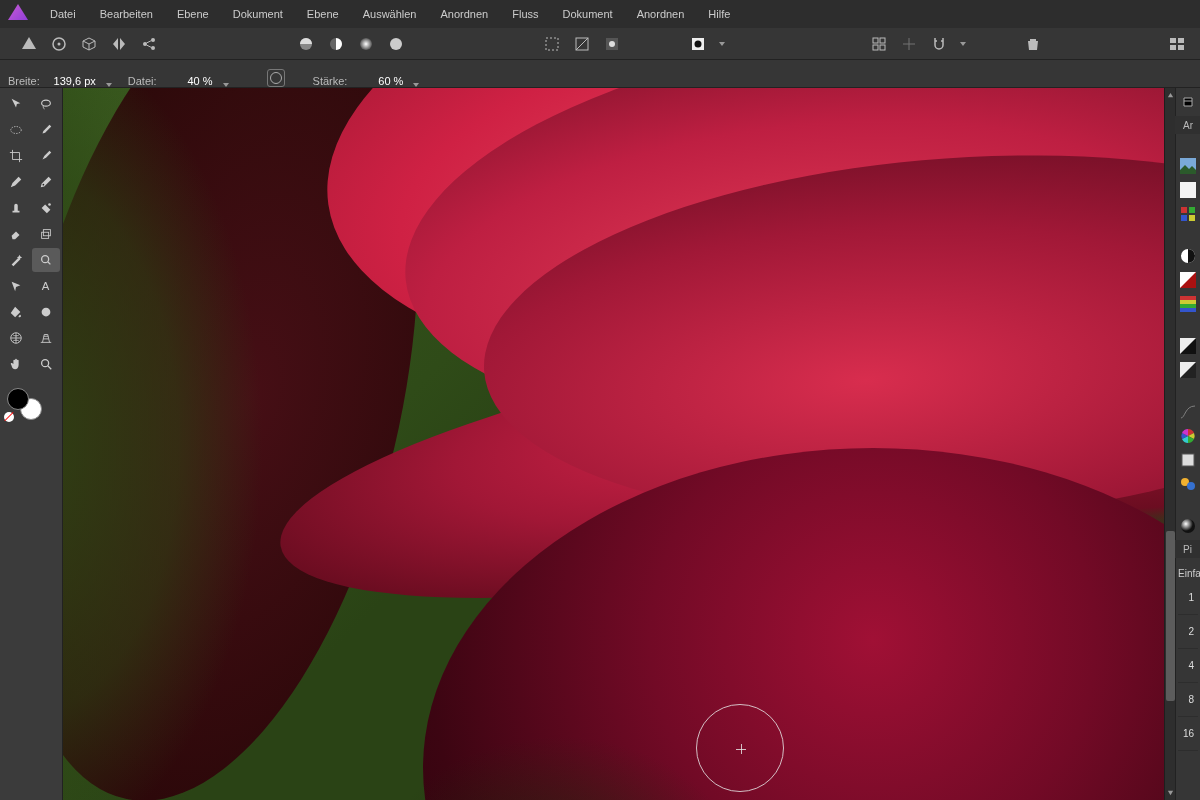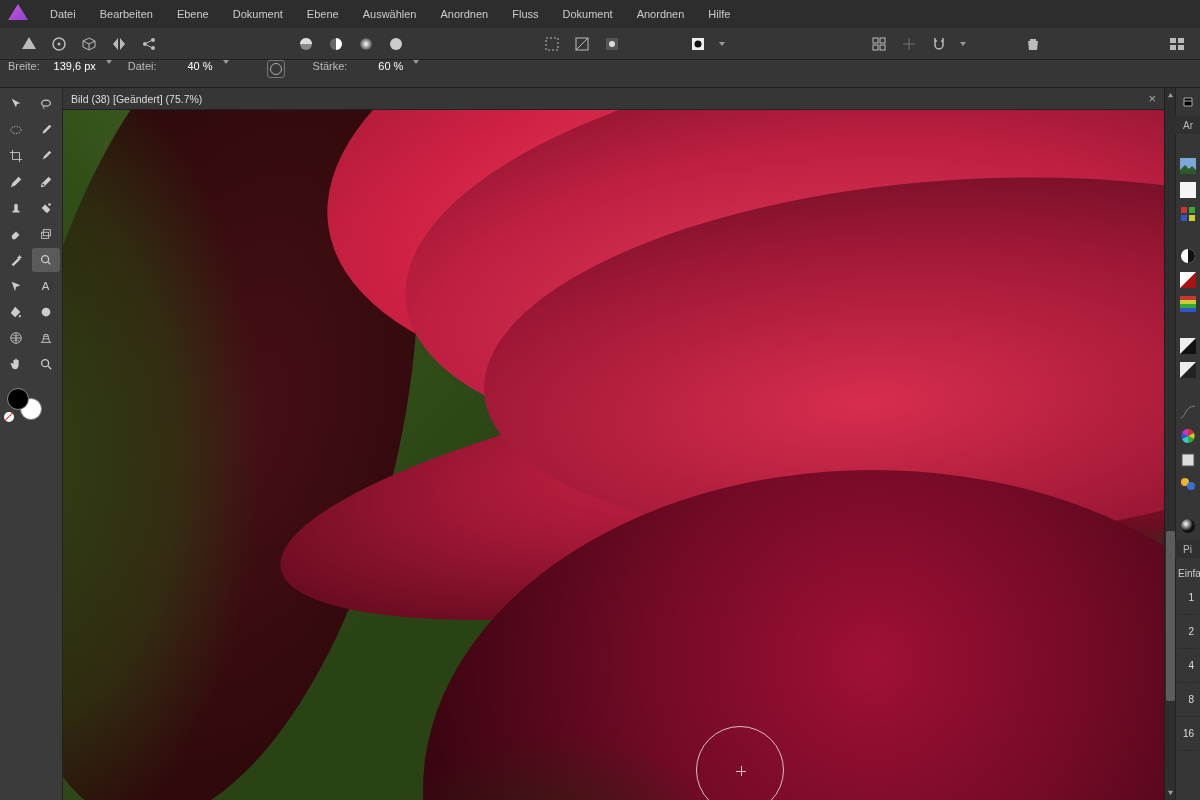--- a/index.html
+++ b/index.html
@@ -5,21 +5,21 @@
 *{margin:0;padding:0;box-sizing:border-box;font-family:"Segoe UI",Tahoma,sans-serif;user-select:none}
 body{width:1200px;height:800px;background:#3b3b3b;color:#ddd;font-size:11px;overflow:hidden;position:relative}
 .menubar{height:28px;background:#2d2d2d;display:flex;align-items:center;padding-left:8px;gap:0}
 .app-icon{width:20px;height:20px;margin-right:10px;background:linear-gradient(135deg,#c85bd6,#8a3bd6);clip-path:polygon(50% 0,100% 80%,0 80%);}
 .menuitem{padding:6px 12px;color:#ccc;cursor:default}
 .toolbar{height:32px;background:#363636;border-bottom:1px solid #222;display:flex;align-items:center;padding:0 10px;gap:4px}
 .tb-btn{width:26px;height:26px;display:flex;align-items:center;justify-content:center;border-radius:3px;color:#bbb}
 .tb-btn svg{width:16px;height:16px}
 .tb-group{display:flex;gap:4px;align-items:center;padding:0 6px}
 .spacer{flex:1}
-.context-bar{height:28px;background:#363636;border-bottom:1px solid #222;display:flex;align-items:flex-start;padding:0 8px;gap:6px;font-size:11px;color:#ccc}
+.context-bar{height:28px;background:#363636;border-bottom:1px solid #222;display:flex;align-items:flex-end;padding:0 8px;gap:6px;font-size:11px;color:#ccc}
 .ctx-lbl{color:#bbb}
 .ctx-val{background:transparent;border:none;color:#fff;width:50px;text-align:right;font-size:11px}
 .ctx-drop{width:0;height:0;border-left:3px solid transparent;border-right:3px solid transparent;border-top:4px solid #999;margin-right:10px;margin-left:4px}
 .ctx-circle{width:18px;height:18px;border:1px solid #777;border-radius:3px;display:flex;align-items:center;justify-content:center}
 .ctx-circle::after{content:"";width:10px;height:10px;border:1px solid #aaa;border-radius:50%}
 .main{display:flex;height:calc(100% - 88px);position:relative}
 .toolbox{width:63px;background:#3b3b3b;border-right:1px solid #222;display:flex;flex-direction:column;padding:4px 2px;gap:0}
 .tool-row{display:flex;gap:2px;margin-bottom:2px}
 .tool{width:28px;height:24px;display:flex;align-items:center;justify-content:center;border-radius:3px;color:#ccc;position:relative}
 .tool.selected{background:#5a5a5a}
@@ -379,26 +379,20 @@
         </div>
     </div>
     <div class="color-swap">
       <div class="color-fg"></div>
       <div class="color-bg"></div>
       <div class="color-none"></div>
     </div>
   </div>
 
   <div class="doc-area">
-    <div class="tabbar">
-      <div class="tab">
-        <span>Bild (38) [Geändert] (75.7%)</span>
-      </div>
-      <span class="tab-close">×</span>
-    </div>
     <div class="canvas-wrap">
       <div class="canvas">
         <div class="rose-bg"></div>
         <div class="petal p5"></div>
         <div class="petal p1"></div>
         <div class="petal p2"></div>
         <div class="petal p6"></div>
         <div class="petal p3"></div>
         <div class="petal p4"></div>
         <div class="shadow-edge"></div>

